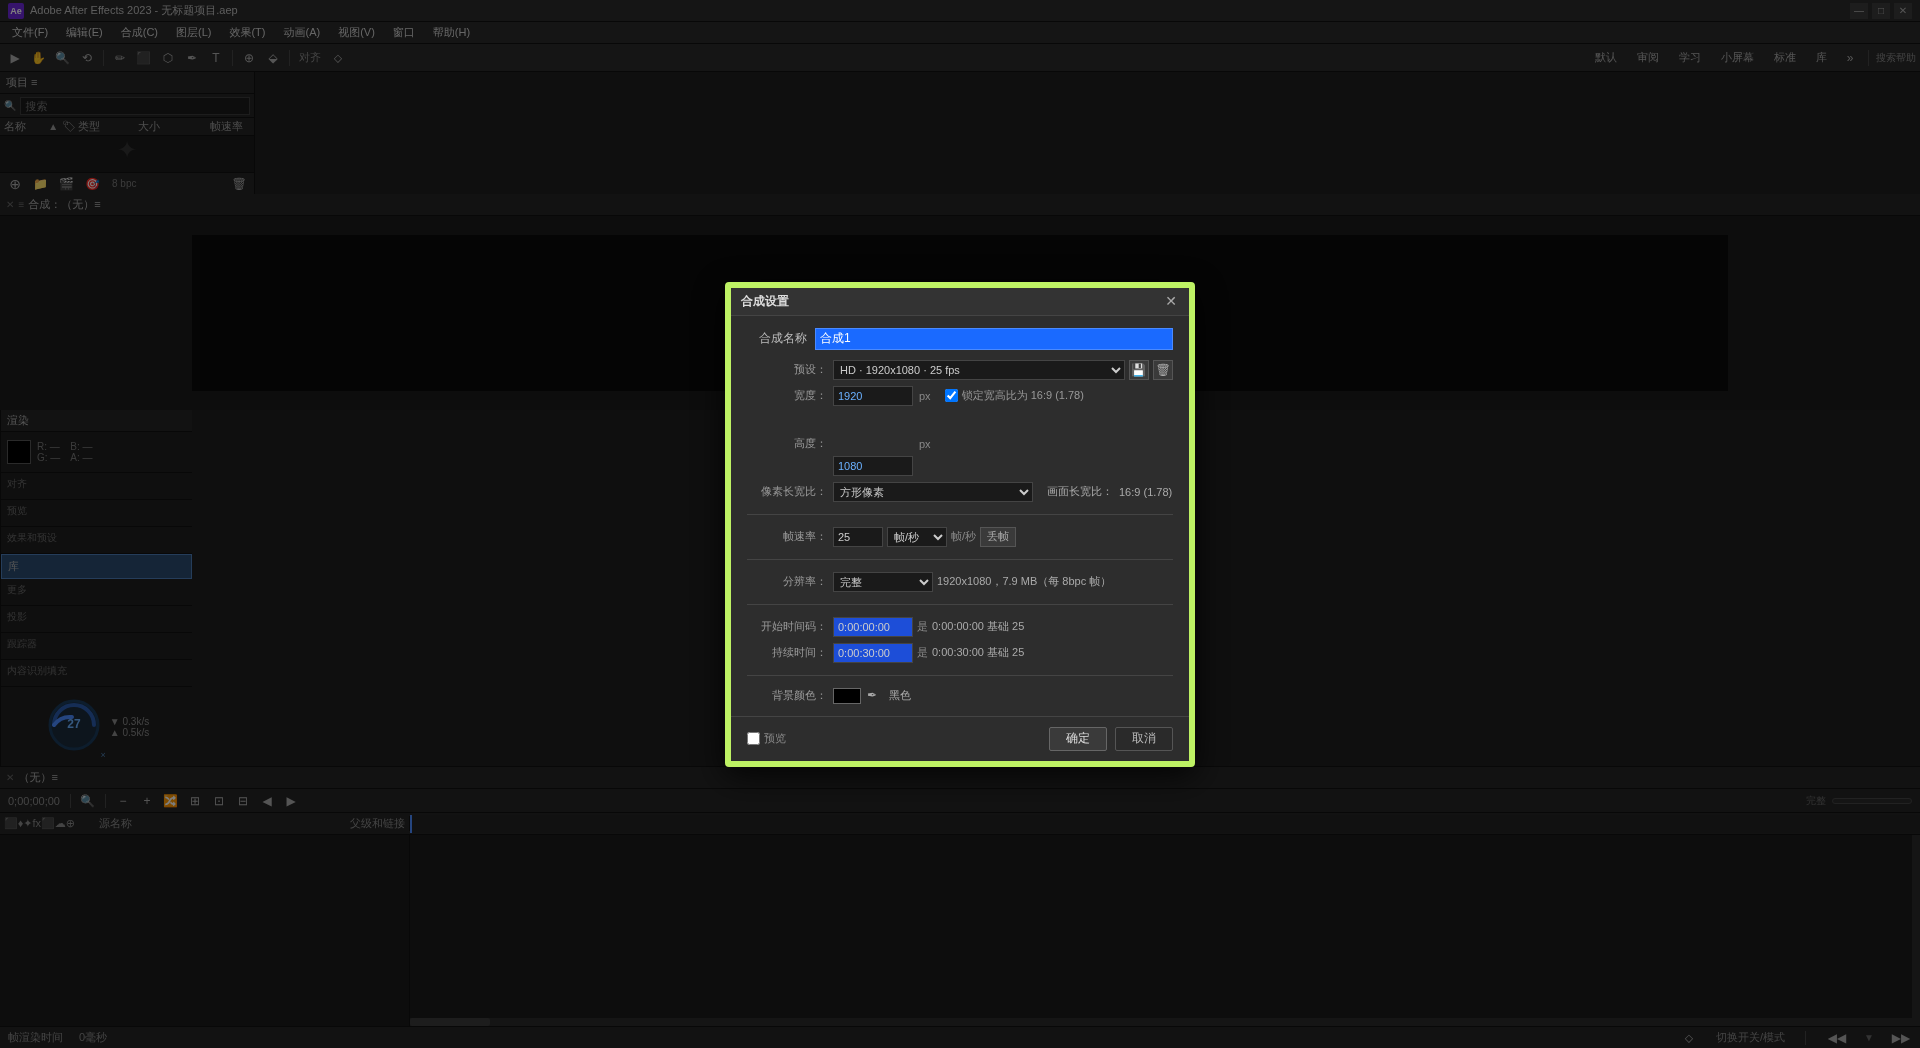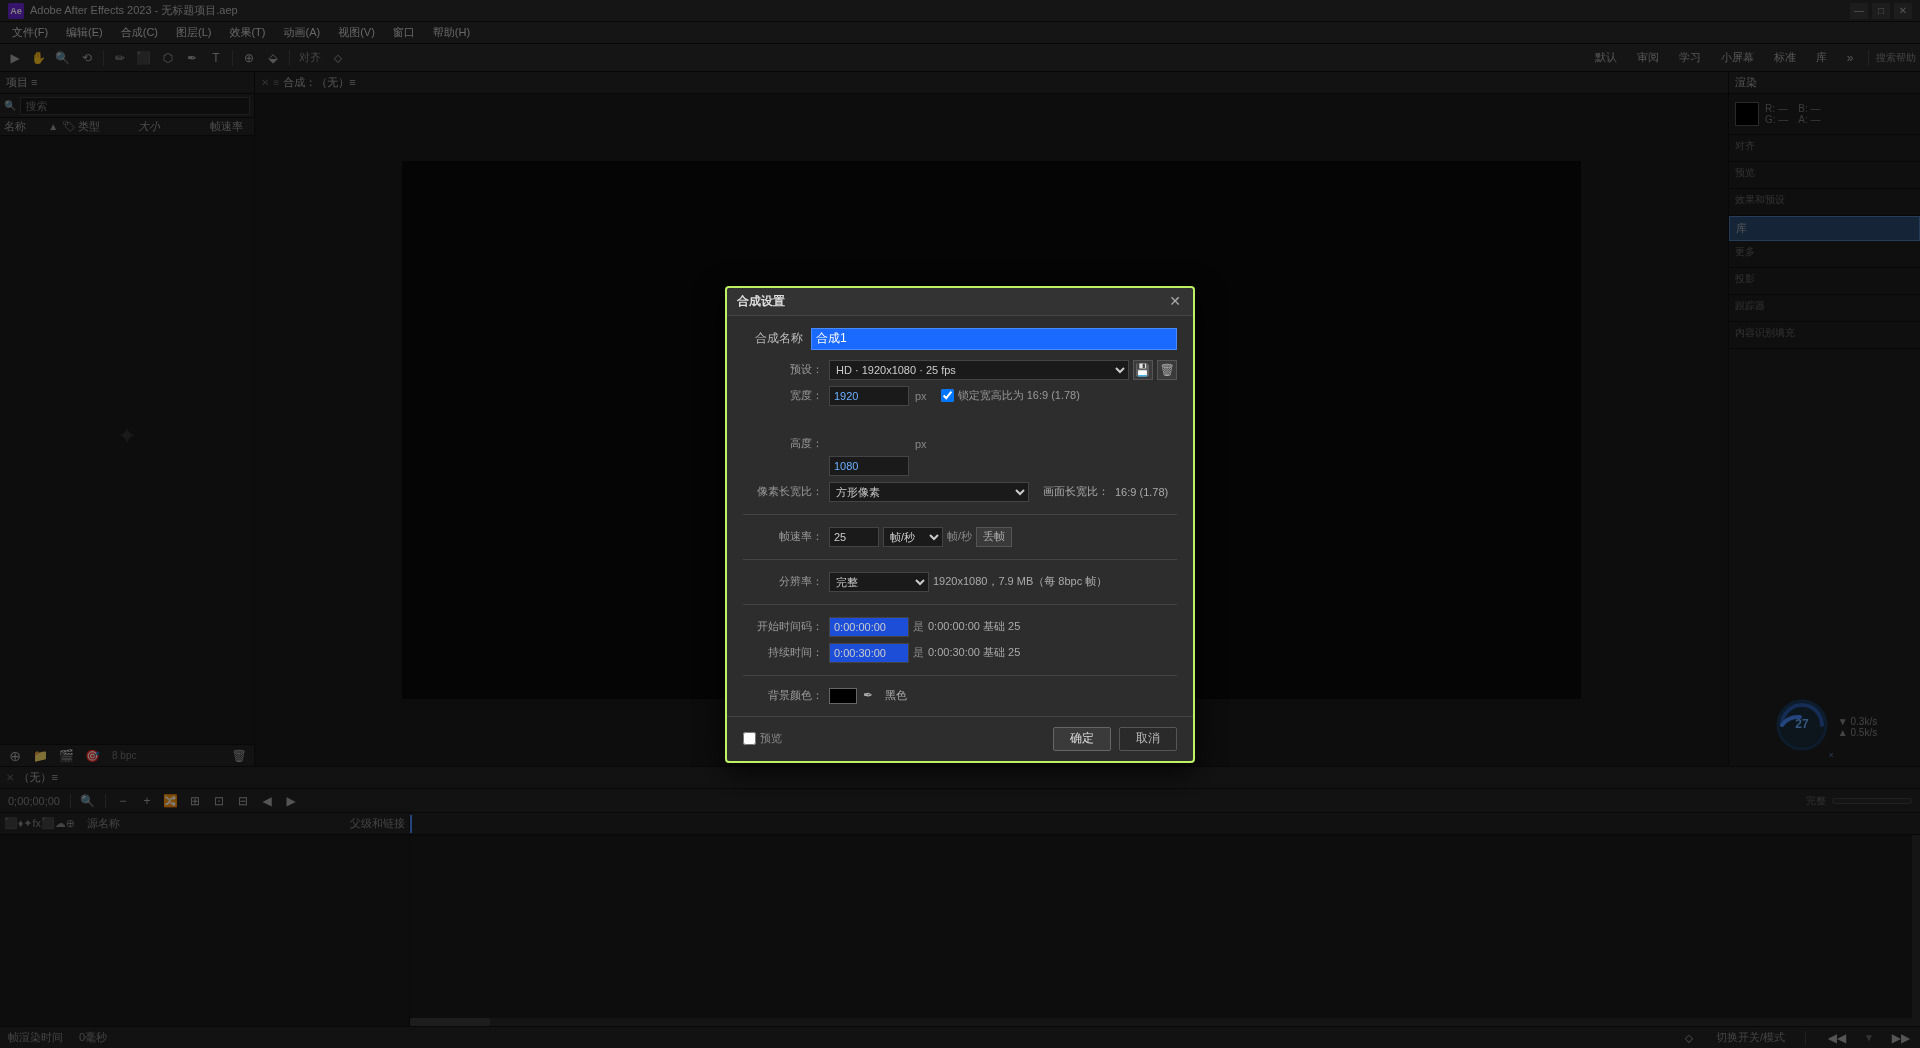--- a/index.html
+++ b/index.html
@@ -166,21 +166,21 @@
       background: #252525;
       display: flex;
       align-items: center;
       padding: 0 4px;
       border-bottom: 1px solid #111;
       font-size: 11px;
       color: #999;
     }
     .col-name { flex: 1; }
     .col-type { width: 60px; }
-    .col-size { width: 40px; font-style: italic; }
+    .col-size { width: 40px; }
     .col-fps { width: 40px; margin-left: 32px; }
     .project-content {
       flex: 1;
       background: #1a1a1a;
       display: flex;
       align-items: center;
       justify-content: center;
     }
 
     
@@ -296,21 +296,21 @@
       background: #252525;
       display: flex;
       align-items: center;
       border-bottom: 1px solid #111;
     }
     .timeline-col-left {
       width: 410px;
       display: flex;
       align-items: center;
       padding: 0 4px;
-      gap: 4px;
+      gap: 16px;
       font-size: 11px;
       color: #888;
       border-right: 1px solid #111;
     }
     .timeline-col-right {
       flex: 1;
       background: #1e1e1e;
     }
     .timeline-content {
       flex: 1;
@@ -345,21 +345,21 @@
       position: fixed;
       top: 0; left: 0; right: 0; bottom: 0;
       background: rgba(0,0,0,0.5);
       display: flex;
       align-items: center;
       justify-content: center;
       z-index: 1000;
     }
     .modal {
       background: #2d2d2d;
-      border: 2px solid #bef264;
+      border: 6px solid #bef264;
       border-radius: 4px;
       width: 470px;
       box-shadow: 0 8px 32px rgba(0,0,0,0.8);
     }
     .modal-title-bar {
       height: 28px;
       background: #333;
       border-bottom: 1px solid #444;
       border-radius: 4px 4px 0 0;
       display: flex;
@@ -708,21 +708,21 @@
     <button class="workspace-btn">学习</button>
     <button class="workspace-btn">小屏幕</button>
     <button class="workspace-btn">标准</button>
     <button class="workspace-btn">库</button>
     <button class="toolbar-btn">»</button>
     <div class="toolbar-sep"></div>
     <span style="font-size:10px;color:#888;">搜索帮助</span>
   </div>
 </div>
 
-<div style="display:flex; height:calc(1048px - 22px - 22px - 28px - 260px - 22px);">
+<div style="display:flex; height:calc(1048px - 22px - 22px - 28px - 260px - 22px);flex-direction:column;">
 
   <div class="left-panel">
     <div class="panel-header">
       <span>项目 ≡</span>
     </div>
     <div class="panel-search">
       <span style="font-size:10px;color:#666;margin-right:4px;">🔍</span>
       <input class="search-input" type="text" placeholder="搜索" style="">
     </div>
     <div class="project-cols">

